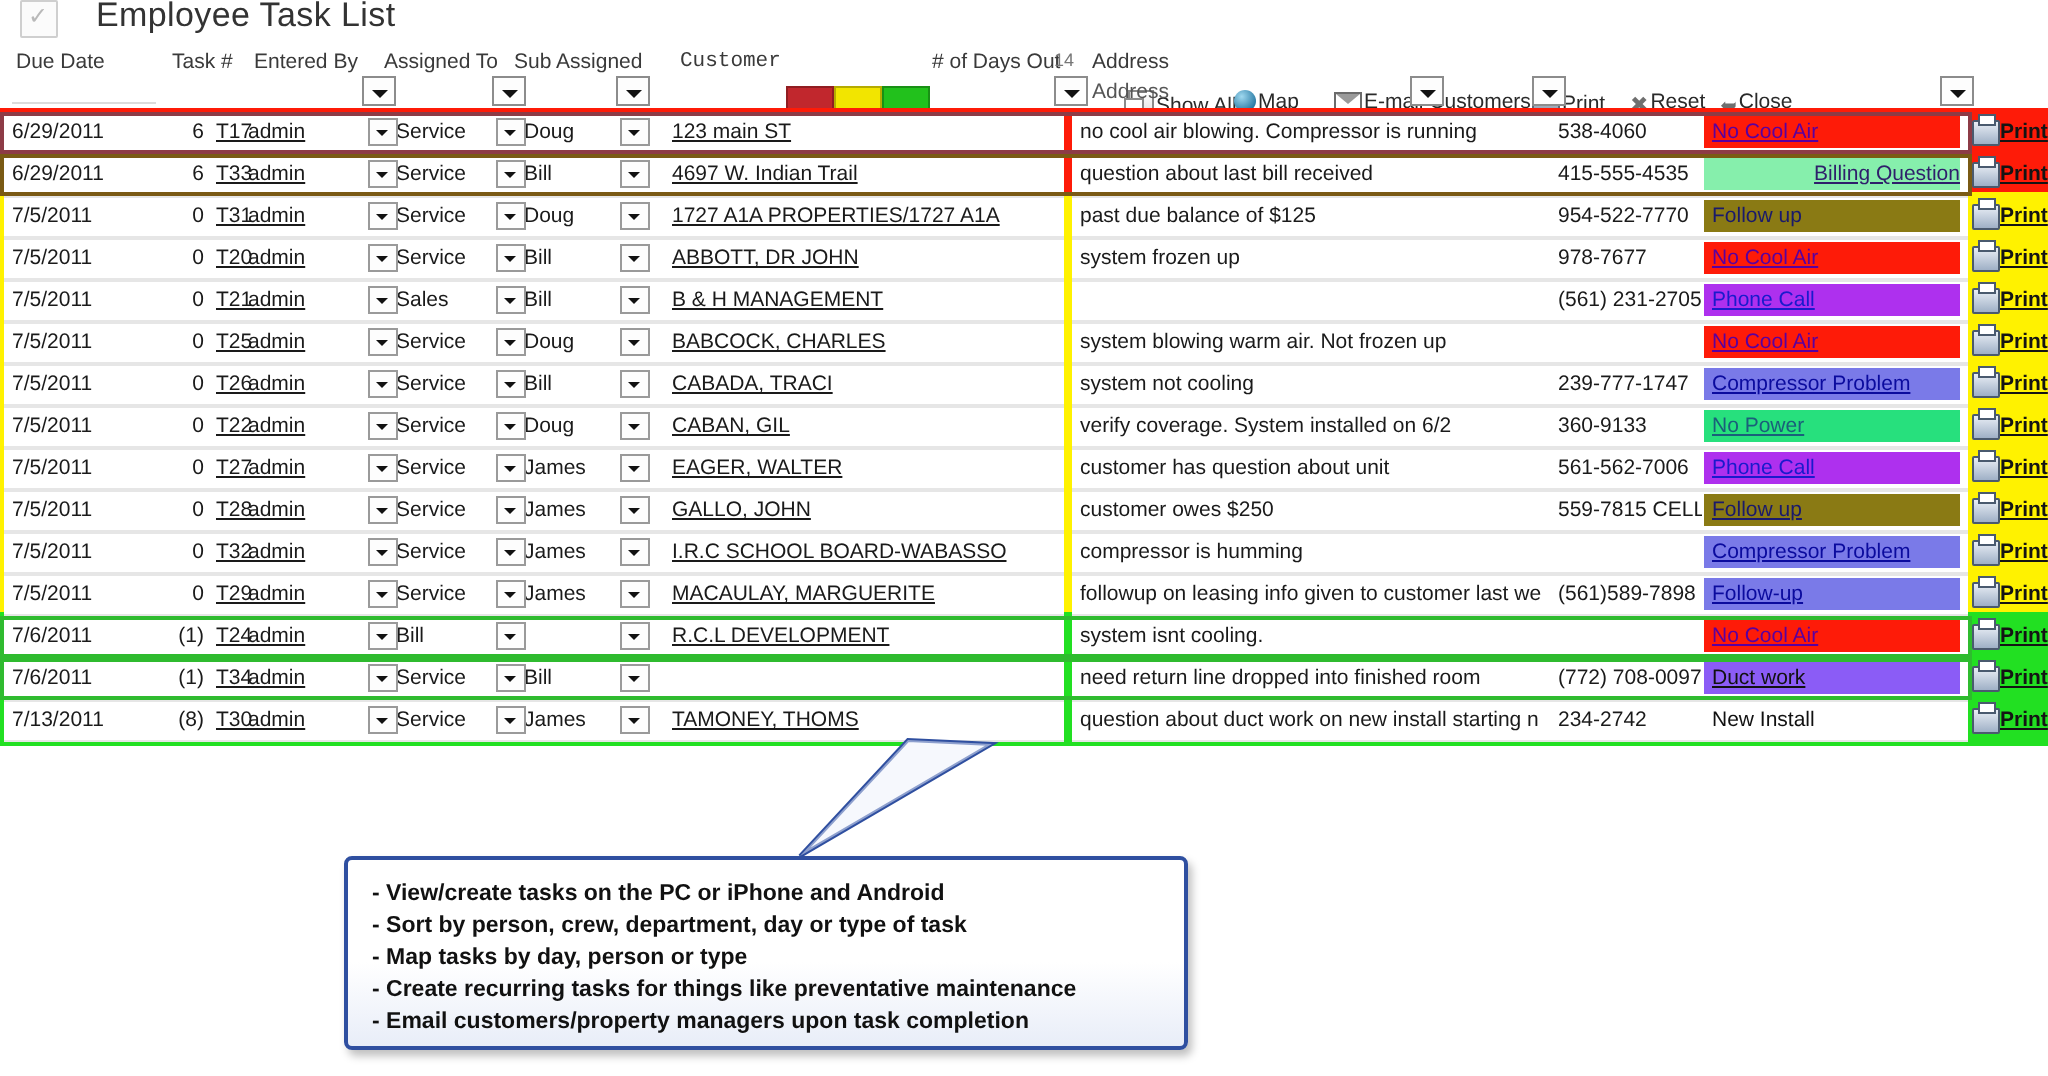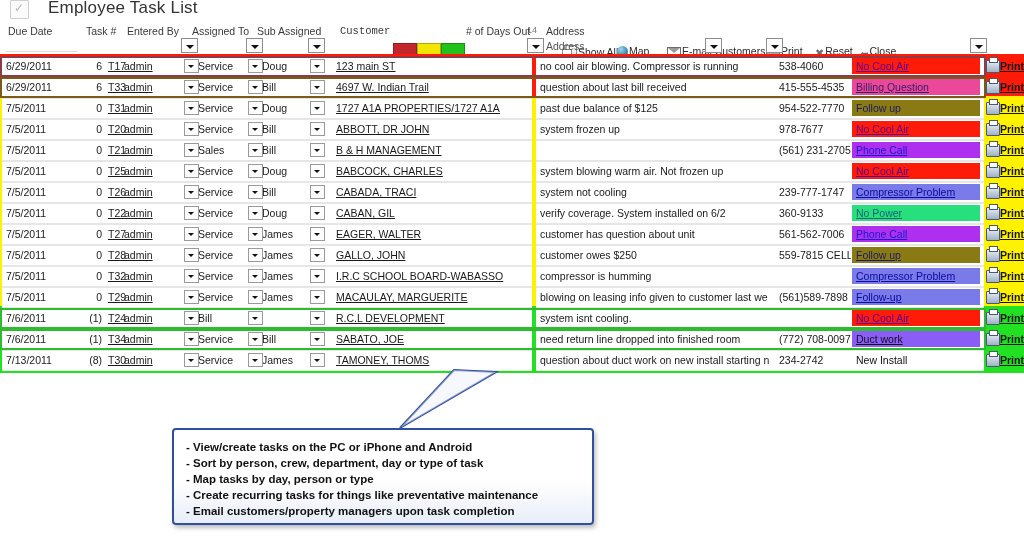--- a/index.html
+++ b/index.html
@@ -253,21 +253,21 @@
         <div class="cell c-entered"><span style="text-decoration: underline; color: rgb(26, 26, 26);">admin</span></div>
         <div class="cell c-service"><span>Service</span></div>
         <div class="cell c-sub"><span>Bill</span></div>
         <div class="cell c-cust"><span style="text-decoration: underline; color: rgb(26, 26, 26);">4697 W. Indian Trail</span></div>
         <div class="cell c-desc"><span>question about last bill received</span></div>
         <div class="cell c-phone"><span>415-555-4535</span></div>
         <div class="dd" style="left: 184px;"></div>
         <div class="dd" style="left: 248px;"></div>
         <div class="dd" style="left: 310px;"></div>
         <div class="cell c-status">
-          <div class="badge u" style="background: #ec4899; color: rgb(47, 31, 107);">Billing Question</div>
+          <div class="badge u" style="background: #86efac; color: rgb(47, 31, 107); text-align: right;">Billing Question</div>
         </div>
         <div class="printcell">
           <div class="pico"></div>
           <div class="ptxt">Print</div>
         </div>
       </div>
       <div class="row" style="top: 42px;">
         <div class="cellbox" style="left: 2px; width: 530px;"></div>
         <div class="cellbox" style="left: 536px; width: 240px;"></div>
         <div class="cellbox" style="left: 776px; width: 74px;"></div>
@@ -496,21 +496,21 @@
         <div class="cellbox" style="left: 536px; width: 240px;"></div>
         <div class="cellbox" style="left: 776px; width: 74px;"></div>
         <div class="cellbox" style="left: 850px; width: 134px; background: rgb(255, 255, 255);"></div>
         <div class="cell c-date"><span>7/5/2011</span></div>
         <div class="cell c-days"><span>0</span></div>
         <div class="cell c-task"><span style="text-decoration: underline; color: rgb(26, 26, 26);">T29</span></div>
         <div class="cell c-entered"><span style="text-decoration: underline; color: rgb(26, 26, 26);">admin</span></div>
         <div class="cell c-service"><span>Service</span></div>
         <div class="cell c-sub"><span>James</span></div>
         <div class="cell c-cust"><span style="text-decoration: underline; color: rgb(26, 26, 26);">MACAULAY, MARGUERITE</span></div>
-        <div class="cell c-desc"><span>blowing on leasing info given to customer last we</span></div>
+        <div class="cell c-desc"><span>followup on leasing info given to customer last we</span></div>
         <div class="cell c-phone"><span>(561)589-7898</span></div>
         <div class="dd" style="left: 184px;"></div>
         <div class="dd" style="left: 248px;"></div>
         <div class="dd" style="left: 310px;"></div>
         <div class="cell c-status">
           <div class="badge u" style="background: rgb(122, 122, 232); color: rgb(11, 11, 158);">Follow-up</div>
         </div>
         <div class="printcell">
           <div class="pico"></div>
           <div class="ptxt">Print</div>
@@ -547,21 +547,20 @@
         <div class="cellbox" style="left: 536px; width: 240px;"></div>
         <div class="cellbox" style="left: 776px; width: 74px;"></div>
         <div class="cellbox" style="left: 850px; width: 134px; background: rgb(255, 255, 255);"></div>
         <div class="accent" style="border: 2px solid rgb(47, 187, 47);"></div>
         <div class="cell c-date"><span>7/6/2011</span></div>
         <div class="cell c-days"><span>(1)</span></div>
         <div class="cell c-task"><span style="text-decoration: underline; color: rgb(26, 26, 26);">T34</span></div>
         <div class="cell c-entered"><span style="text-decoration: underline; color: rgb(26, 26, 26);">admin</span></div>
         <div class="cell c-service"><span>Service</span></div>
         <div class="cell c-sub"><span>Bill</span></div>
-        <div class="cell c-cust"><span style="text-decoration: underline; color: rgb(26, 26, 26);">SABATO, JOE</span></div>
         <div class="cell c-desc"><span>need return line dropped into finished room</span></div>
         <div class="cell c-phone"><span>(772) 708-0097</span></div>
         <div class="dd" style="left: 184px;"></div>
         <div class="dd" style="left: 248px;"></div>
         <div class="dd" style="left: 310px;"></div>
         <div class="cell c-status">
           <div class="badge u" style="background: #8b5cf6; color: rgb(17, 17, 17);">Duct work</div>
         </div>
         <div class="printcell">
           <div class="pico"></div>

